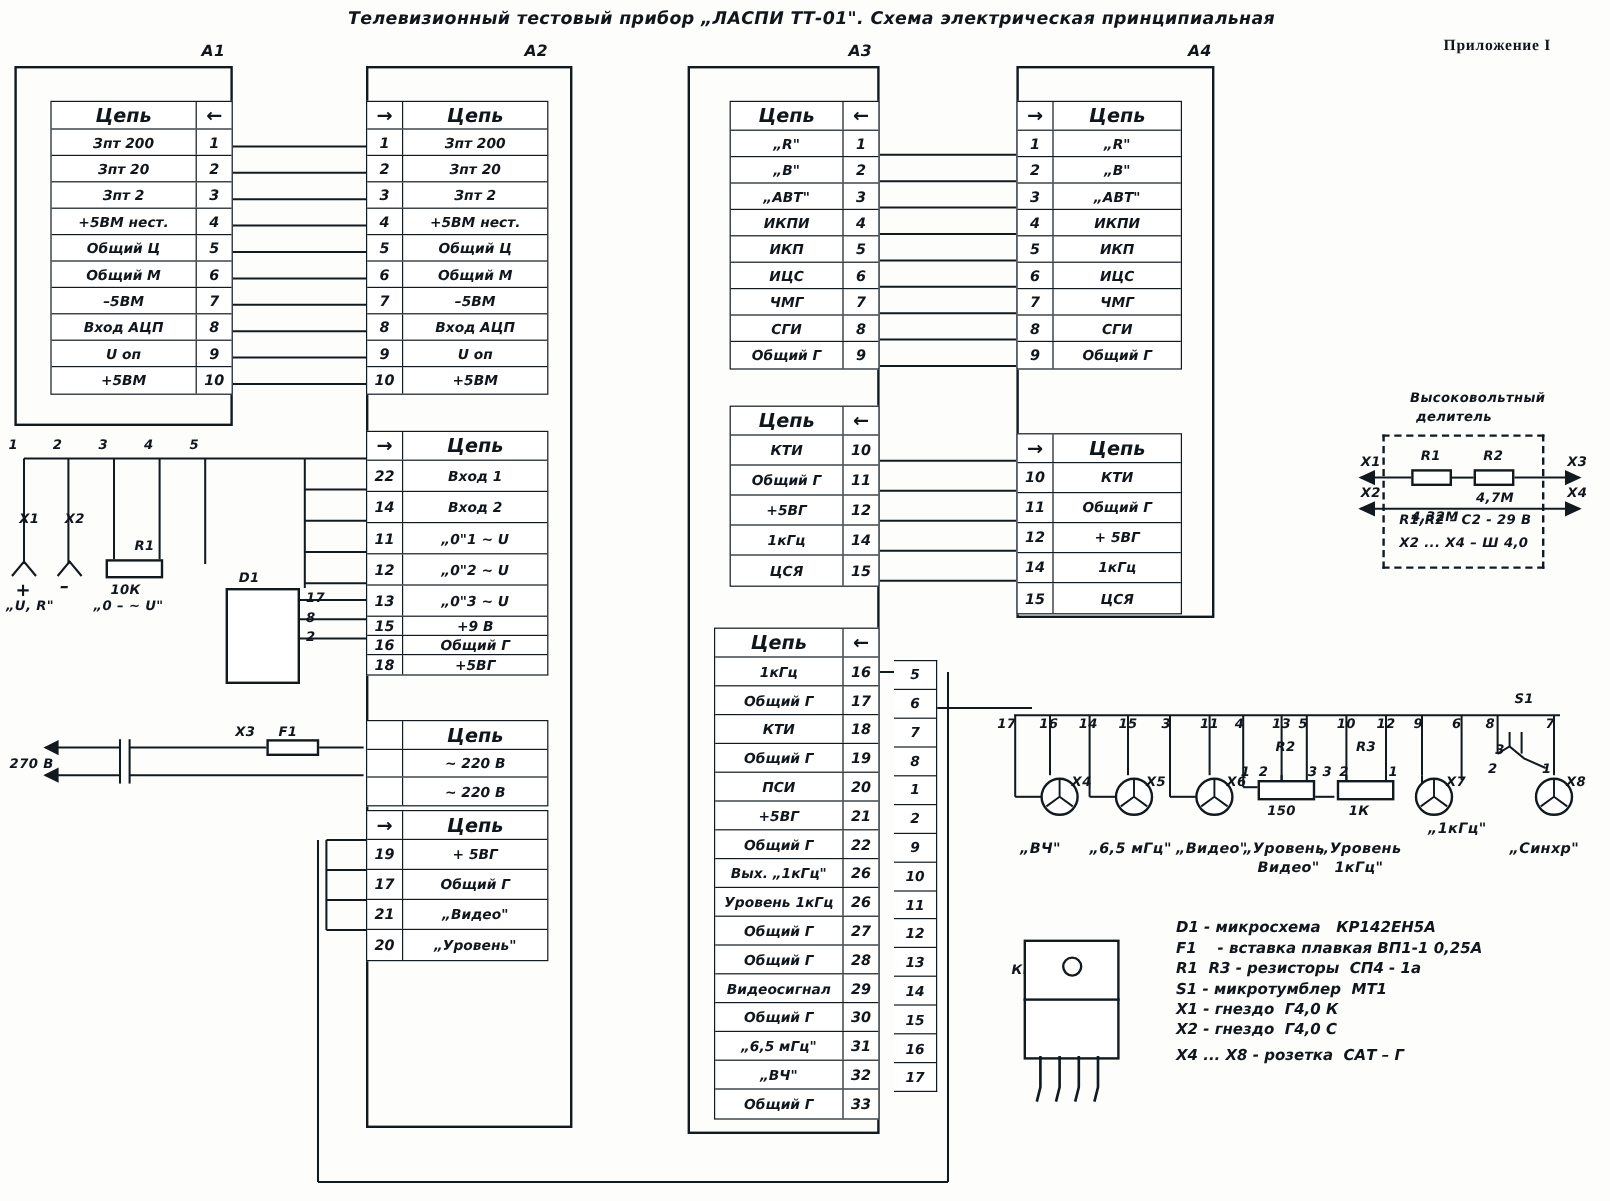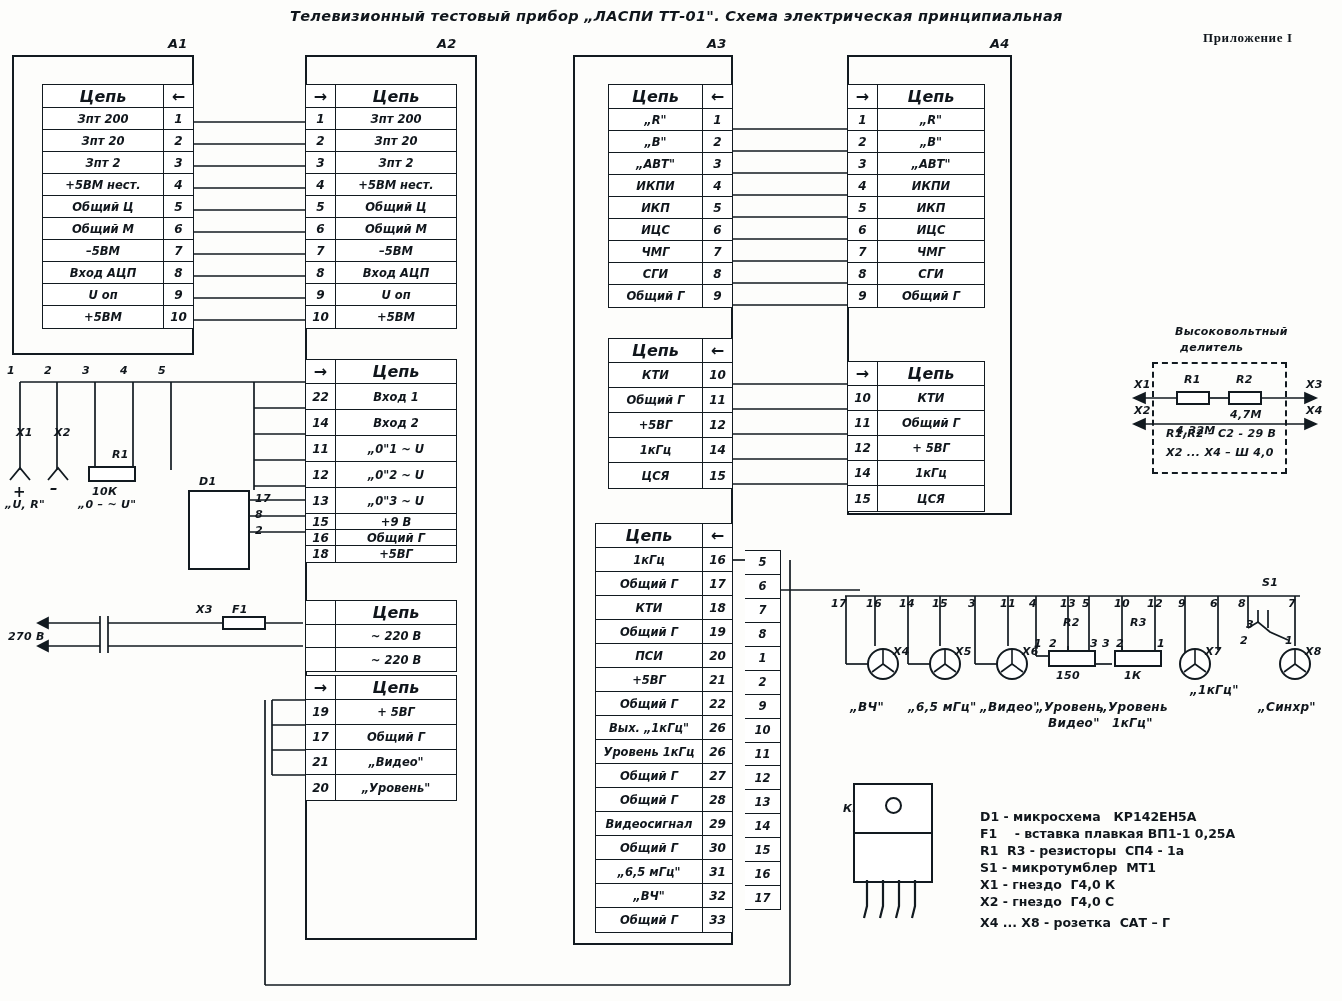--- a/index.html
+++ b/index.html
@@ -109,24 +109,23 @@
   .resbox{
     border:2px solid #121a20;background:#fff;box-sizing:border-box;
   }
   .dashbox{
     border:2.5px dashed #121a20;box-sizing:border-box;
   }
   .d1box{border:2px solid #121a20;background:#fff;box-sizing:border-box;}
 
   .legend{
     font-family:"DejaVu Sans", sans-serif;
-    font-weight:600;
+    font-style:italic;font-weight:600;
     font-size:12.5px;line-height:17.5px;
     white-space:pre;
-    margin-top:44px;
   }
   .to220-body{
     border:2.5px solid #121a20;background:#fff;box-sizing:border-box;
   }
   .to220-hole{
     border:2.5px solid #121a20;border-radius:50%;
     width:17px;height:17px;box-sizing:border-box;
   }
   .jacklbl{font-size:12px;}
 </style>

